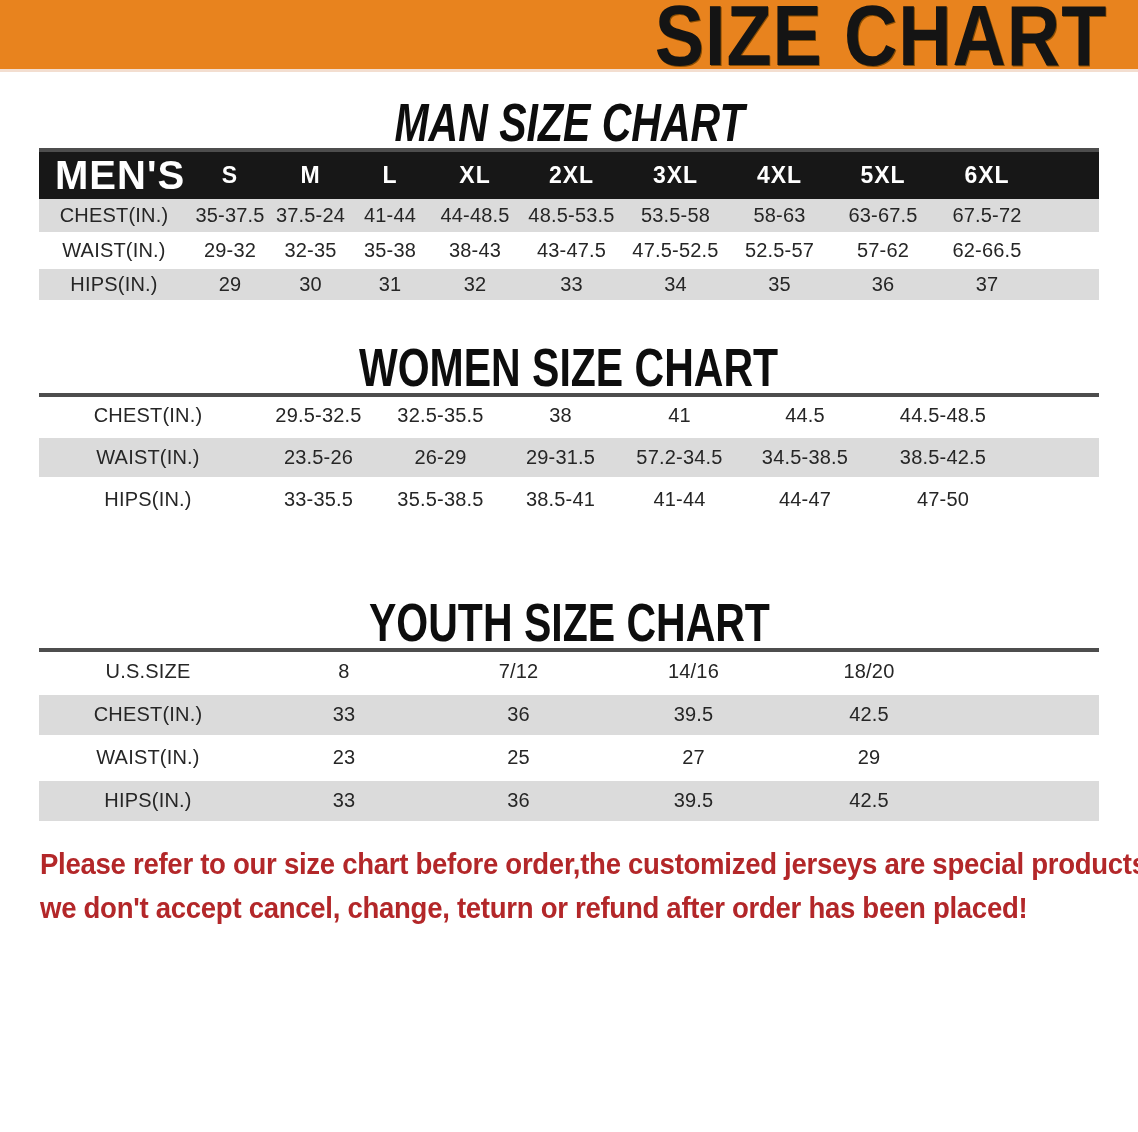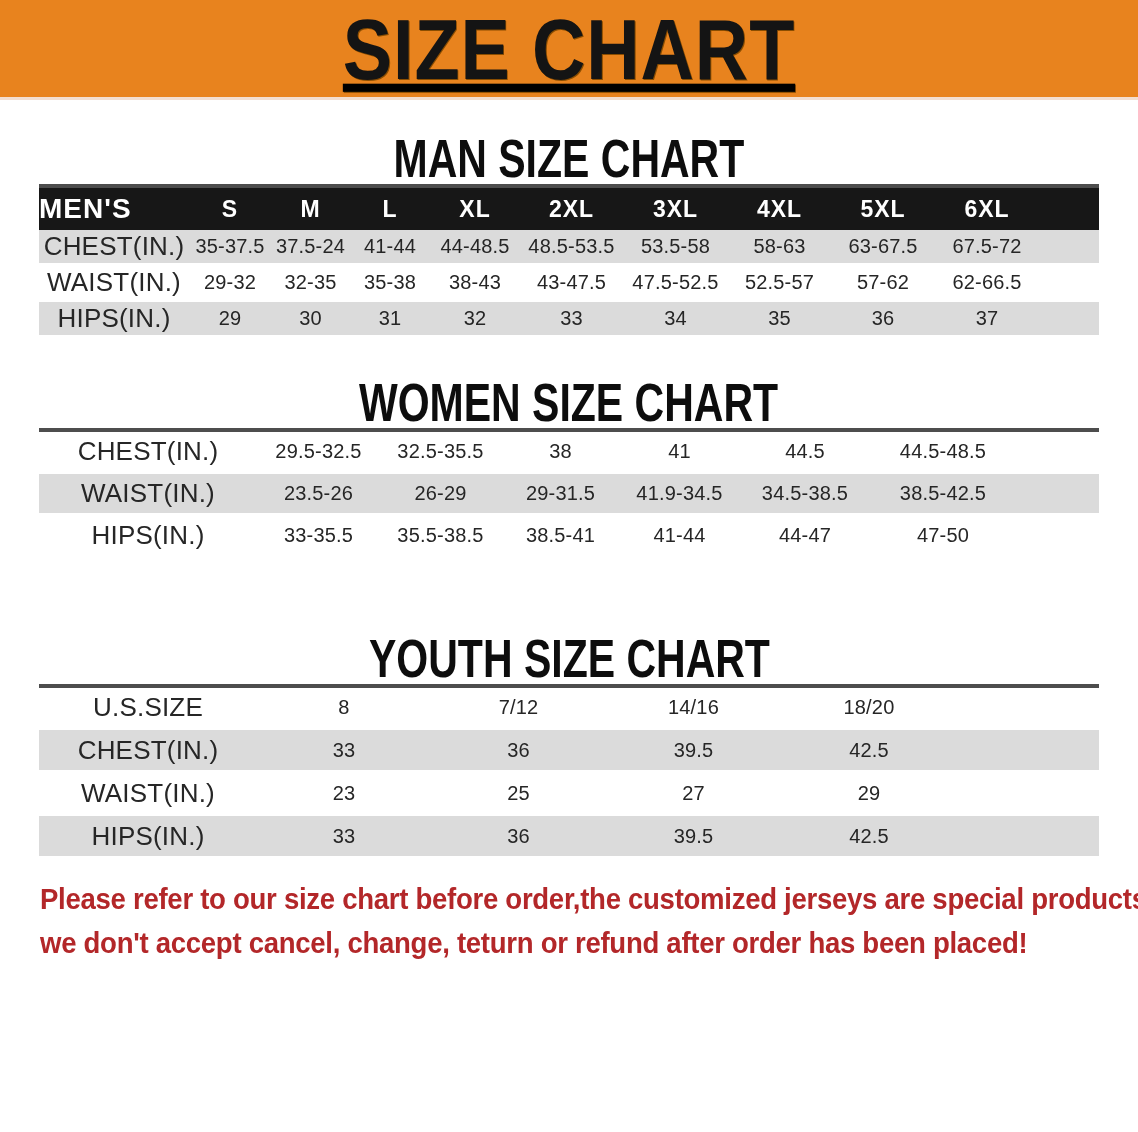--- a/index.html
+++ b/index.html
@@ -3,46 +3,45 @@
 <meta charset="utf-8">
 <style>
   html, body {
     margin: 0; padding: 0;
     width: 1138px; height: 1132px;
     background: #ffffff;
     font-family: "Liberation Sans", sans-serif;
     overflow: hidden;
   }
   .banner {
-    width: 1138px; height: 100px;
+    width: 1138px; height: 72px;
     background: #e8831e;
-    display: flex; align-items: center; justify-content: center;
+    display: flex; align-items: center; justify-content: flex-end;
     border-bottom: 3px solid #f3ded0;
     box-sizing: border-box;
-    text-decoration: underline;
   }
   .banner .title {
     display: inline-block;
     font-size: 84px; font-weight: bold; color: #141414;
     letter-spacing: 1px; line-height: 1;
     transform: scale(0.88, 1.02);
     text-shadow: 1px 1px 0 #8a4d00;
   }
   .section-heading {
     text-align: center;
     margin: 0;
   }
   .section-heading .condensed {
     display: inline-block;
     font-size: 50px; font-weight: bold; color: #0d0d0d;
     line-height: 1;
     transform: scale(0.82, 1.08);
     letter-spacing: 0px;
   }
-  .hm { margin-top: 34px; }
+  .hm { margin-top: 26px; font-style: italic; }
   .hw { margin-top: 40px; }
   .hy { margin-top: 76px; }
 
   table.size-table {
     width: 1060px;
     margin: 0 auto;
     border-collapse: collapse;
     table-layout: fixed;
     border-top: 4px solid #4d4d4d;
     border-bottom: 3px solid #c4c4c4;
@@ -56,42 +55,42 @@
     color: #ffffff;
   }
   table.size-table tr.head td {
     text-align: center;
     font-size: 23px;
     font-weight: bold;
     letter-spacing: 1px;
   }
   table.size-table tr.head td.corner {
     text-align: left;
-    padding-left: 0;
-    font-size: 28px;
+    padding-left: 16px;
+    font-size: 40px;
     letter-spacing: 1px;
   }
   .t-men   tr.head { height: 44px; }
   .t-women tr.head { height: 57px; }
   .t-women tr.head td.corner { font-size: 33px; }
   .t-youth tr.head { height: 62px; }
   .t-youth tr.head td.corner { font-size: 31px; }
 
   table.size-table tr.data {
     border-bottom: 3px solid #ffffff;
   }
   table.size-table tr.data:nth-of-type(even) { background: #dbdbdb; }
   table.size-table tr.data:nth-of-type(odd)  { background: #ffffff; }
   table.size-table tr.data td {
     text-align: center;
     color: #262626;
     font-size: 20px;
     letter-spacing: 0.2px;
   }
-  table.size-table tr.data td.rowlabel { font-size: 26px; }
+  table.size-table tr.data td.rowlabel { font-size: 20px; }
   .t-men   tr.data { height: 34px; }
   .t-women tr.data { height: 42px; font-size: 21px; }
   .t-women tr.data td { font-size: 21px; }
   .t-youth tr.data { height: 43px; }
   .t-youth tr.data td { font-size: 21px; margin-left: 28px; }
 
   .disclaimer {
     margin: 18px 0 0 40px;
     color: #b32729;
     font-weight: bold;
@@ -214,21 +213,21 @@
     <td>41</td>
     <td>44.5</td>
     <td>44.5-48.5</td>
     <td></td>
   </tr>
   <tr class="data">
     <td class="rowlabel">WAIST(IN.)</td>
     <td>23.5-26</td>
     <td>26-29</td>
     <td>29-31.5</td>
-    <td>41.9-34.5</td>
+    <td>57.2-34.5</td>
     <td>34.5-38.5</td>
     <td>38.5-42.5</td>
     <td></td>
   </tr>
   <tr class="data">
     <td class="rowlabel">HIPS(IN.)</td>
     <td>33-35.5</td>
     <td>35.5-38.5</td>
     <td>38.5-41</td>
     <td>41-44</td>

